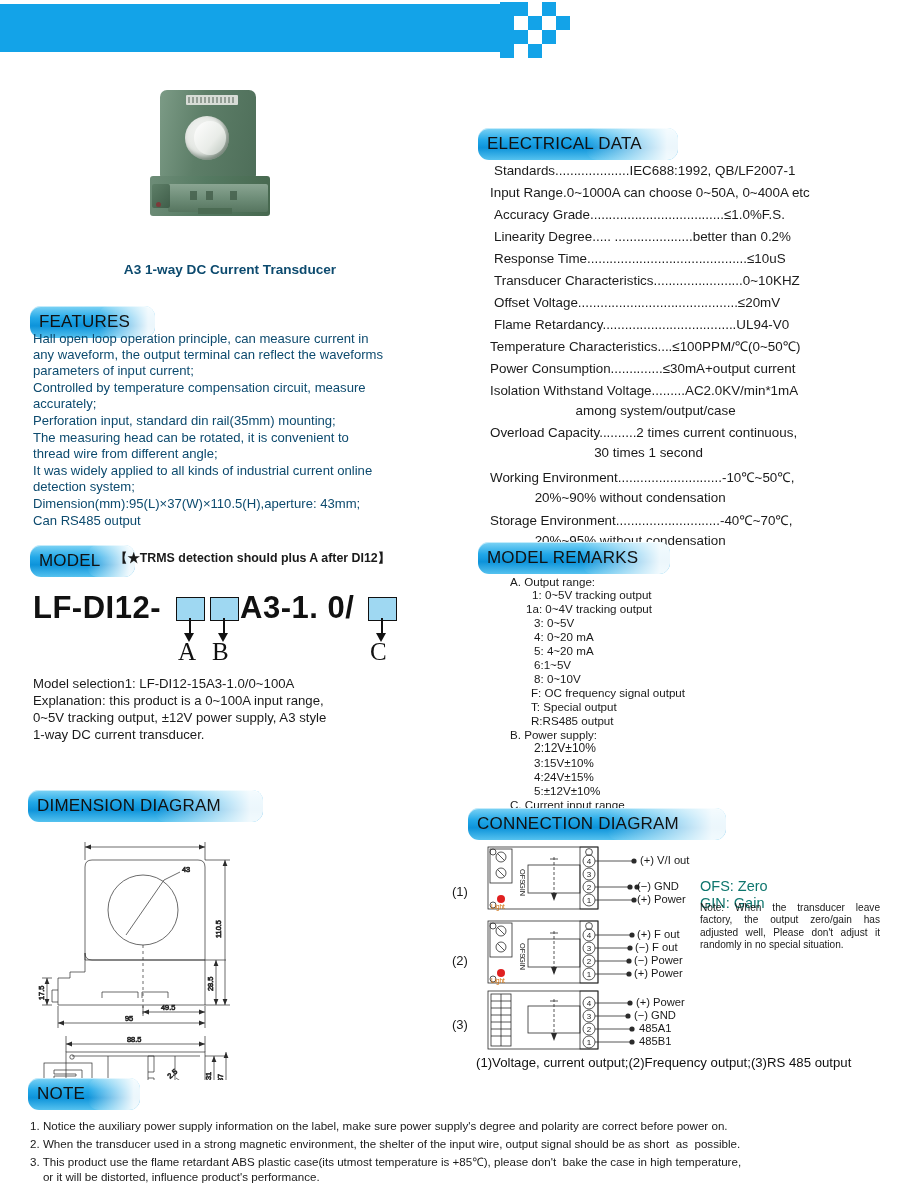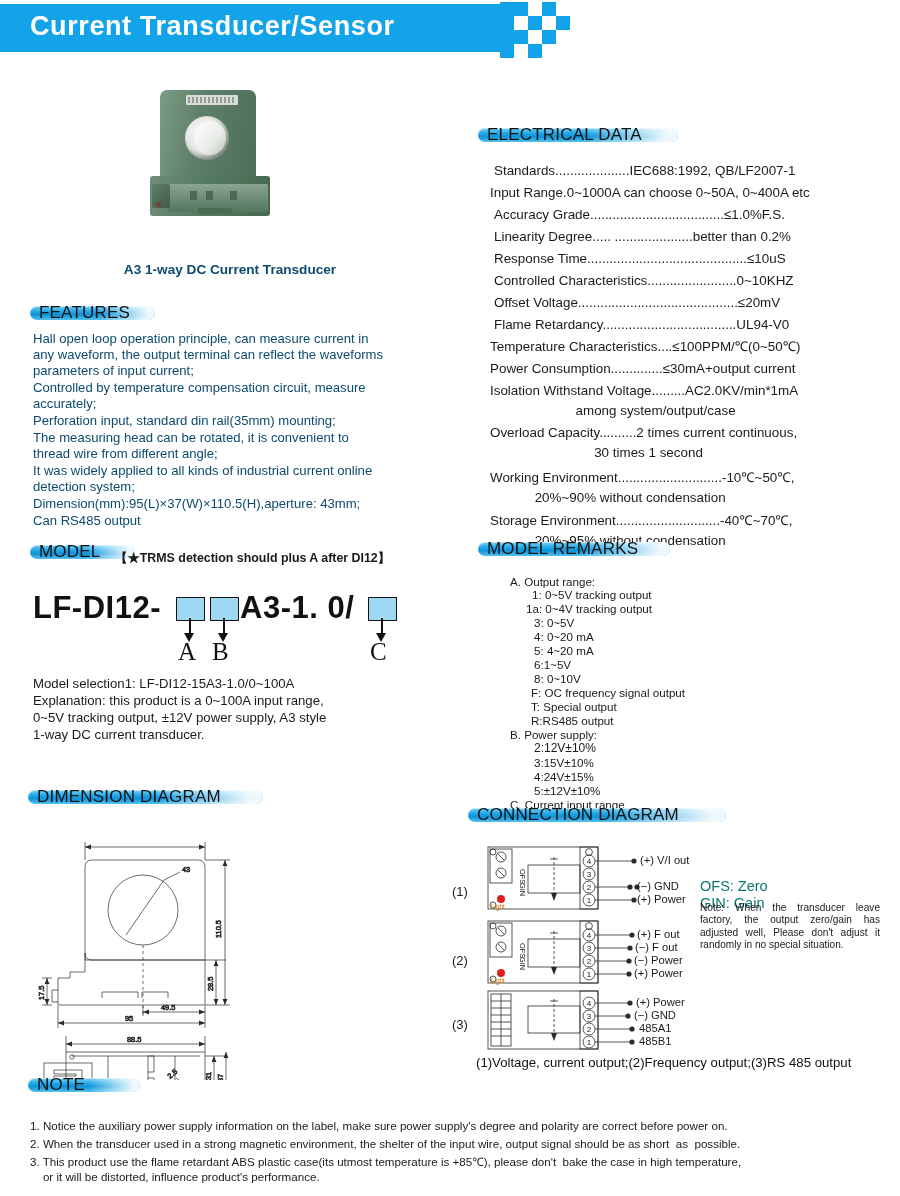--- a/index.html
+++ b/index.html
@@ -45,21 +45,21 @@
   .checker i {
     position: absolute;
     display: block;
     background: #13A3E8;
     width: 14px; height: 14px;
   }
 
   
   .pill {
     position: absolute;
-    height: 14px;
+    height: 32px;
     border-radius: 11px;
     background: linear-gradient(to bottom,
         #7fd4f5 0%, #22a8e8 38%, #0d93da 62%, #55c2ef 100%);
     box-shadow: inset 0 1px 0 rgba(255,255,255,.55);
   }
   .pill-fade {
     position: absolute;
     right: 0; top: 0;
     width: 46%; height: 100%;
     border-radius: 11px;
@@ -209,21 +209,20 @@
     position: absolute; left: 30px; width: 860px;
     font-size: 11.6px; line-height: 15.4px; color: #1a1a1a;
     white-space: pre-wrap;
   }
 </style>
 </head>
 <body>
 
 <div class="header">
   <div class="header-bar"></div>
-  <div class="header-title">Current Transducer/Sensor</div>
   <div class="checker">
     <i style="left:0px;top:0px"></i>
     <i style="left:0px;top:14px"></i>
     <i style="left:0px;top:28px"></i>
     <i style="left:0px;top:42px"></i>
     <i style="left:14px;top:0px"></i>
     <i style="left:14px;top:28px"></i>
     <i style="left:28px;top:14px"></i>
     <i style="left:28px;top:42px"></i>
     <i style="left:42px;top:0px"></i>
@@ -304,21 +303,21 @@
 
 <div class="pill" style="left:478px; top:128px; width:200px;">
   <div class="pill-fade"></div>
   <div class="pill-label">ELECTRICAL DATA</div>
 </div>
 <div class="spec-line" style="left:494px; top:160px">Standards....................IEC688:1992, QB/LF2007-1</div>
 <div class="spec-line" style="left:490px; top:182px">Input Range.0~1000A can choose 0~50A, 0~400A etc</div>
 <div class="spec-line" style="left:494px; top:204px">Accuracy Grade....................................≤1.0%F.S.</div>
 <div class="spec-line" style="left:494px; top:226px">Linearity Degree..... .....................better than 0.2%</div>
 <div class="spec-line" style="left:494px; top:248px">Response Time...........................................≤10uS</div>
-<div class="spec-line" style="left:494px; top:270px">Controlled Characteristics........................0~10KHZ</div>
+<div class="spec-line" style="left:494px; top:270px">Transducer Characteristics........................0~10KHZ</div>
 <div class="spec-line" style="left:494px; top:292px">Offset Voltage...........................................≤20mV</div>
 <div class="spec-line" style="left:494px; top:314px">Flame Retardancy....................................UL94-V0</div>
 <div class="spec-line" style="left:490px; top:336px">Temperature Characteristics....≤100PPM/℃(0~50℃)</div>
 <div class="spec-line" style="left:490px; top:358px">Power Consumption..............≤30mA+output current</div>
 <div class="spec-line" style="left:490px; top:380px">Isolation Withstand Voltage.........AC2.0KV/min*1mA</div>
 <div class="spec-line" style="left:490px; top:400px">                       among system/output/case</div>
 <div class="spec-line" style="left:490px; top:422px">Overload Capacity..........2 times current continuous,</div>
 <div class="spec-line" style="left:490px; top:442px">                            30 times 1 second</div>
 <div class="spec-line" style="left:490px; top:467px">Working Environment............................-10℃~50℃,</div>
 <div class="spec-line" style="left:490px; top:487px">            20%~90% without condensation</div>

